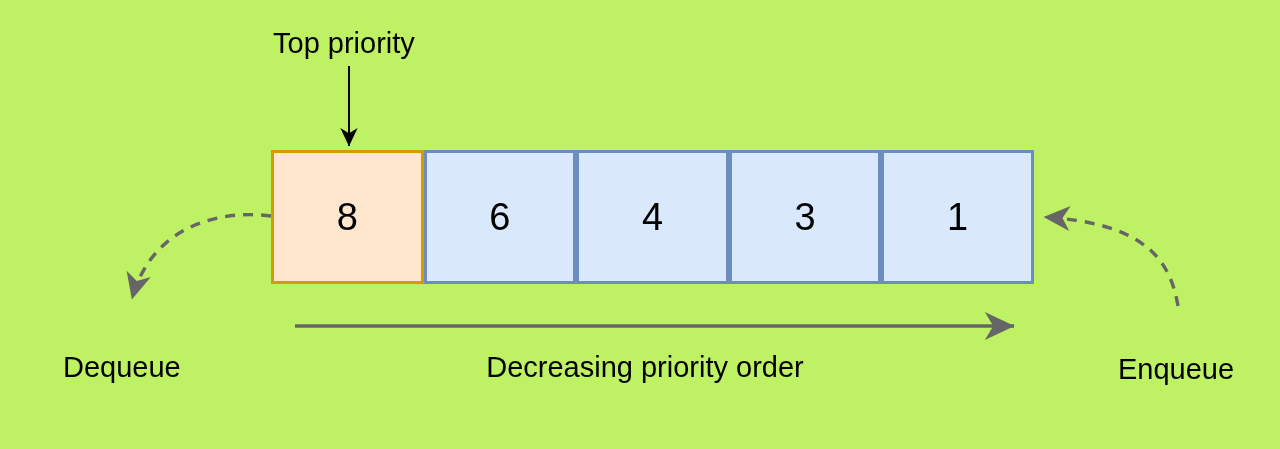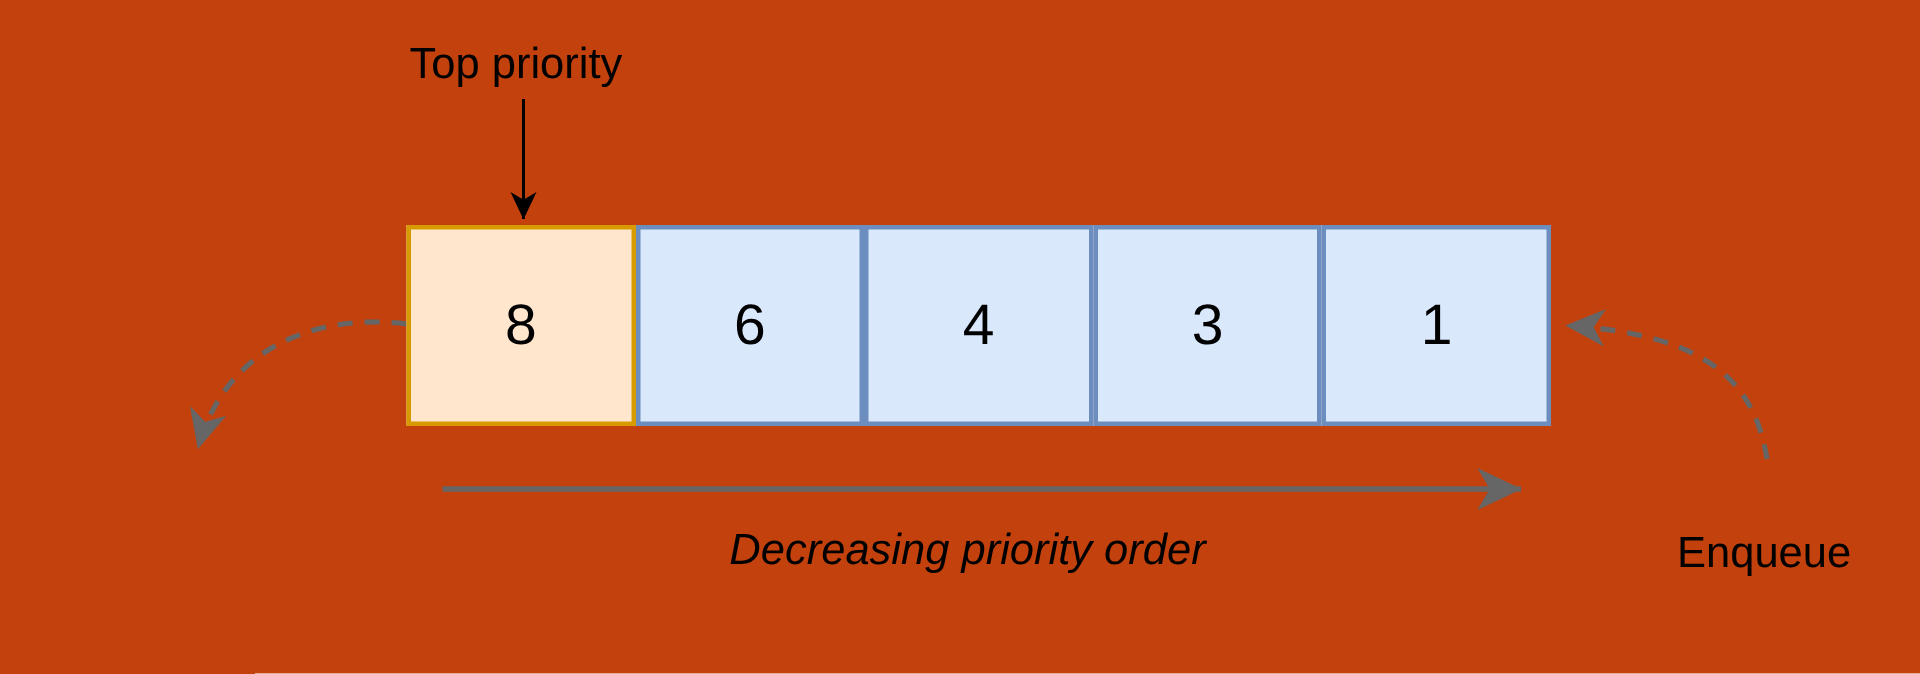--- a/index.html
+++ b/index.html
@@ -3,21 +3,21 @@
 <meta charset="utf-8">
 <style>
   * { margin: 0; padding: 0; box-sizing: border-box; }
   html, body { background: #ffffff; }
   body { font-family: "Liberation Sans", "DejaVu Sans", sans-serif; }
 
   .canvas {
     position: relative;
     width: 1280px;
     height: 449px;
-    background: #c2410c;
+    background: #bef264;
     overflow: hidden;
   }
 
   .arrow-layer {
     position: absolute;
     left: 0; top: 0;
     width: 1280px; height: 449px;
     pointer-events: none;
   }
 
@@ -25,21 +25,21 @@
     position: absolute;
     color: #000000;
     font-size: 29px;
     line-height: 1.15;
     white-space: nowrap;
   }
 
   .top-priority-label { left: 273px; top: 27px; }
   .dequeue-label     { left: 63px;  top: 351px; }
   .enqueue-label     { left: 1118px; top: 353px; }
-  .order-label       { left: 645px; top: 351px; transform: translateX(-50%); font-style: italic; }
+  .order-label       { left: 645px; top: 351px; transform: translateX(-50%); }
 
   .queue {
     position: absolute;
     left: 271px; top: 150px;
     width: 763px; height: 134px;
     display: flex;
   }
   .cell {
     flex: 1 1 0;
     display: flex;
@@ -95,18 +95,19 @@
       <span>4</span>
     </div>
     <div class="cell">
       <span>3</span>
     </div>
     <div class="cell">
       <span>1</span>
     </div>
   </div>
 
+  <div class="label dequeue-label">Dequeue</div>
 
   <div class="label order-label">Decreasing priority order</div>
 
   <div class="label enqueue-label">Enqueue</div>
 
 </div>
 
 </body></html>

